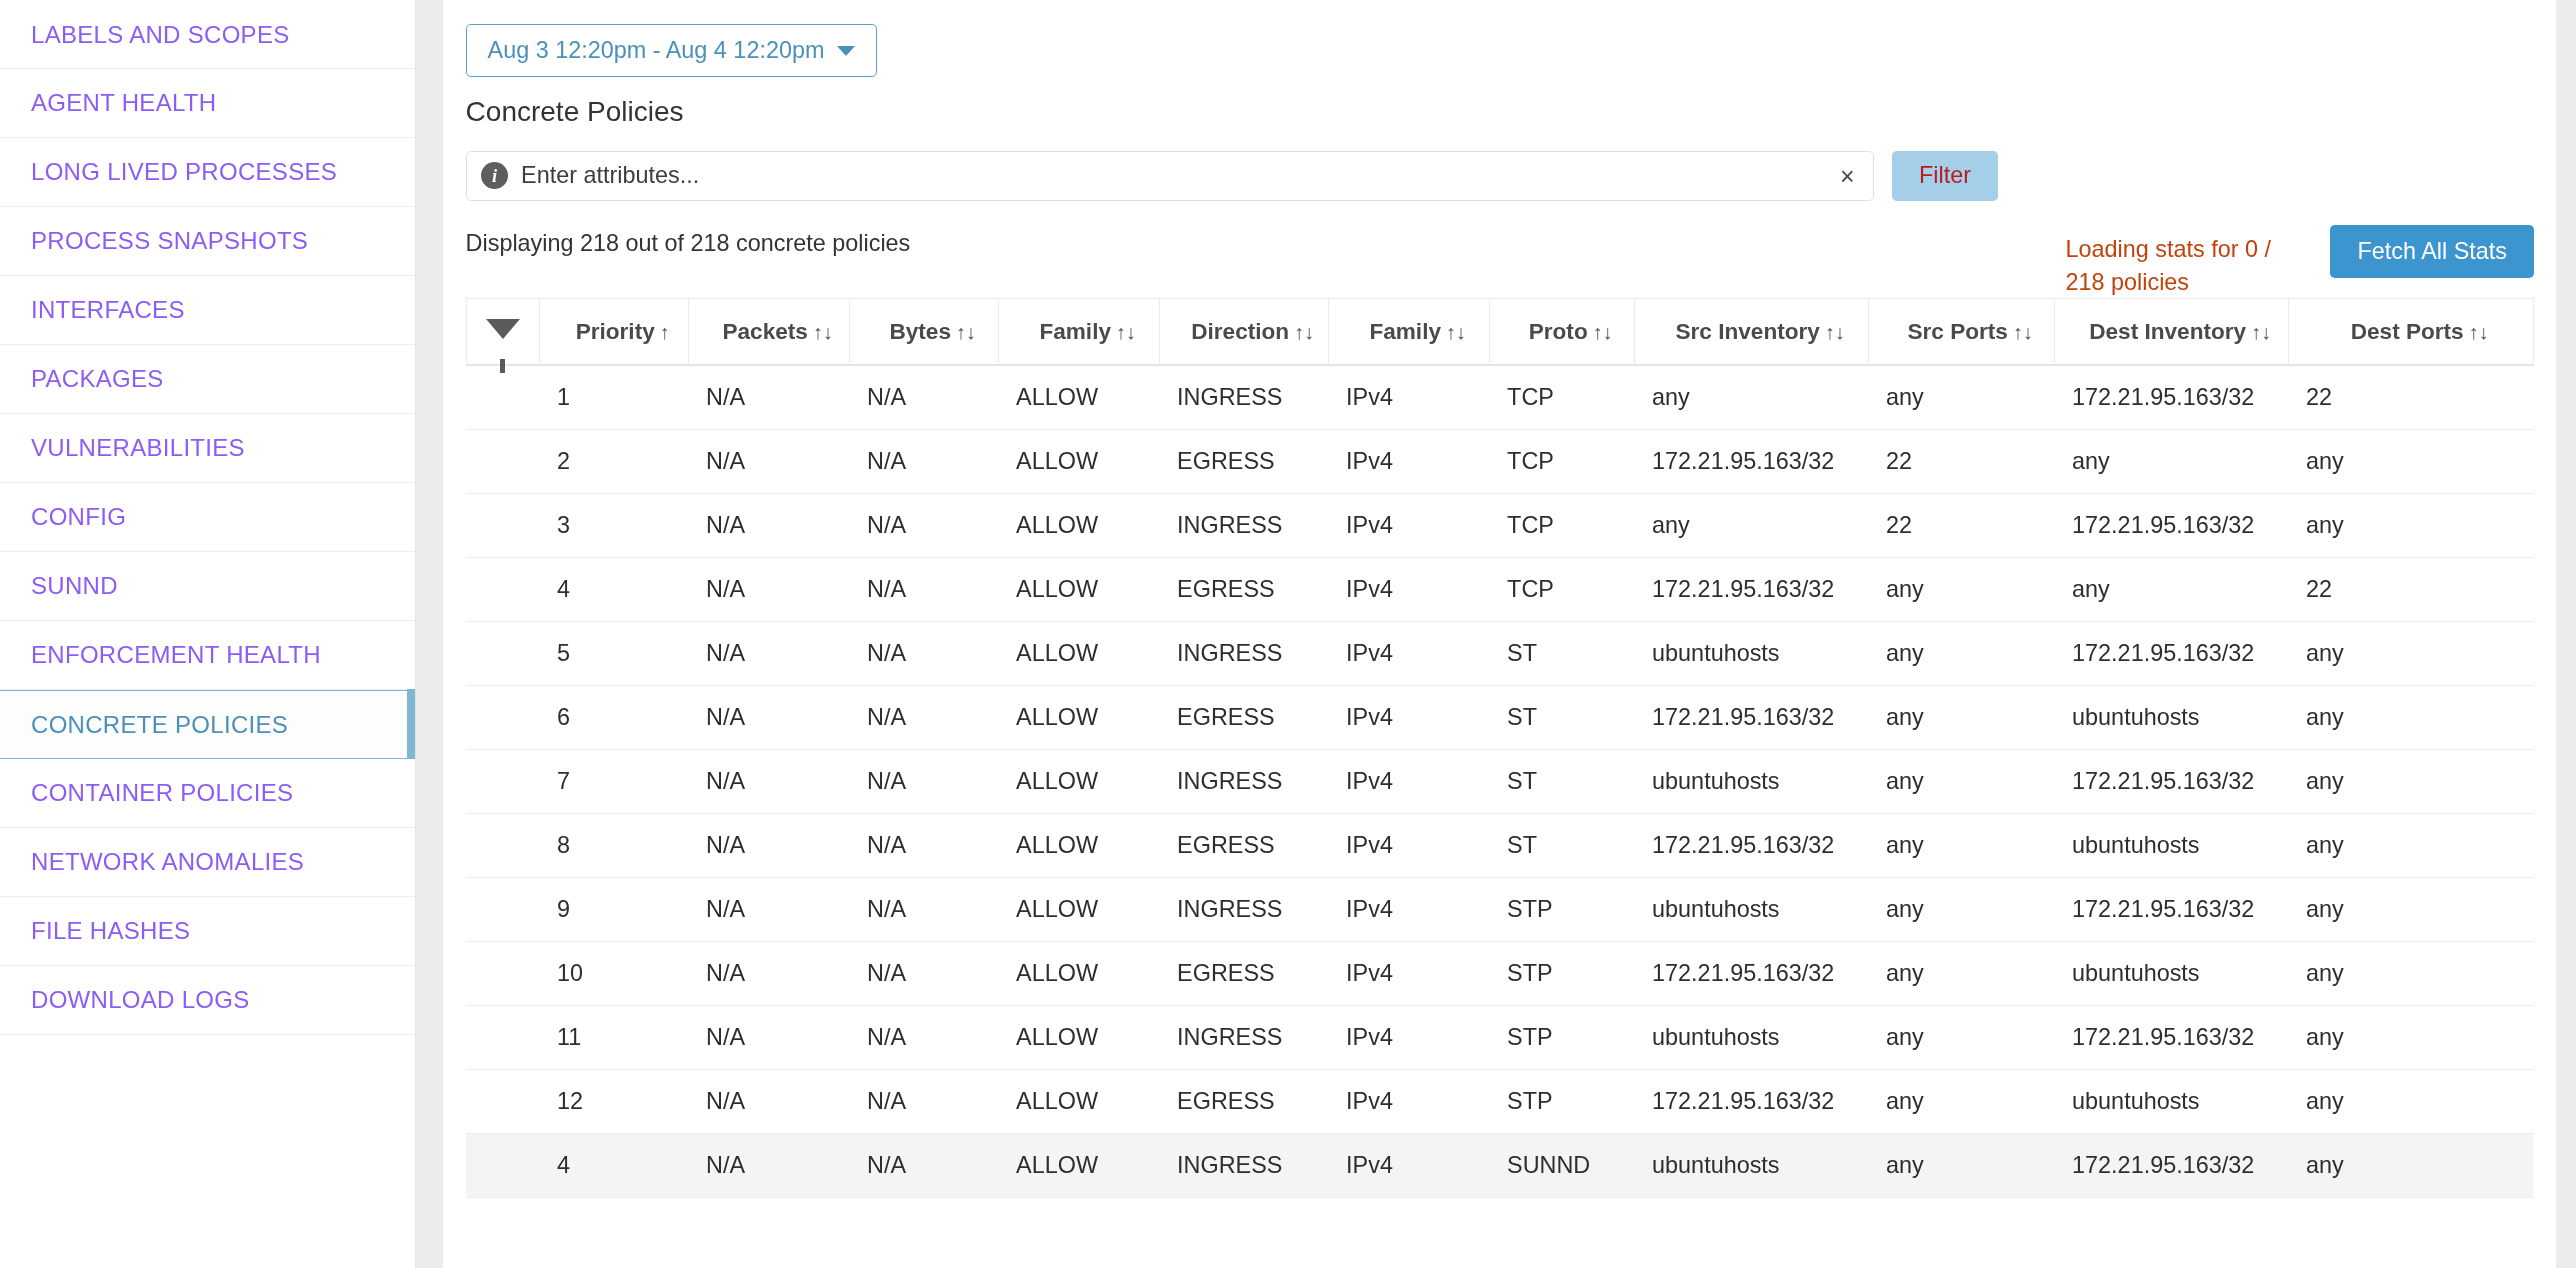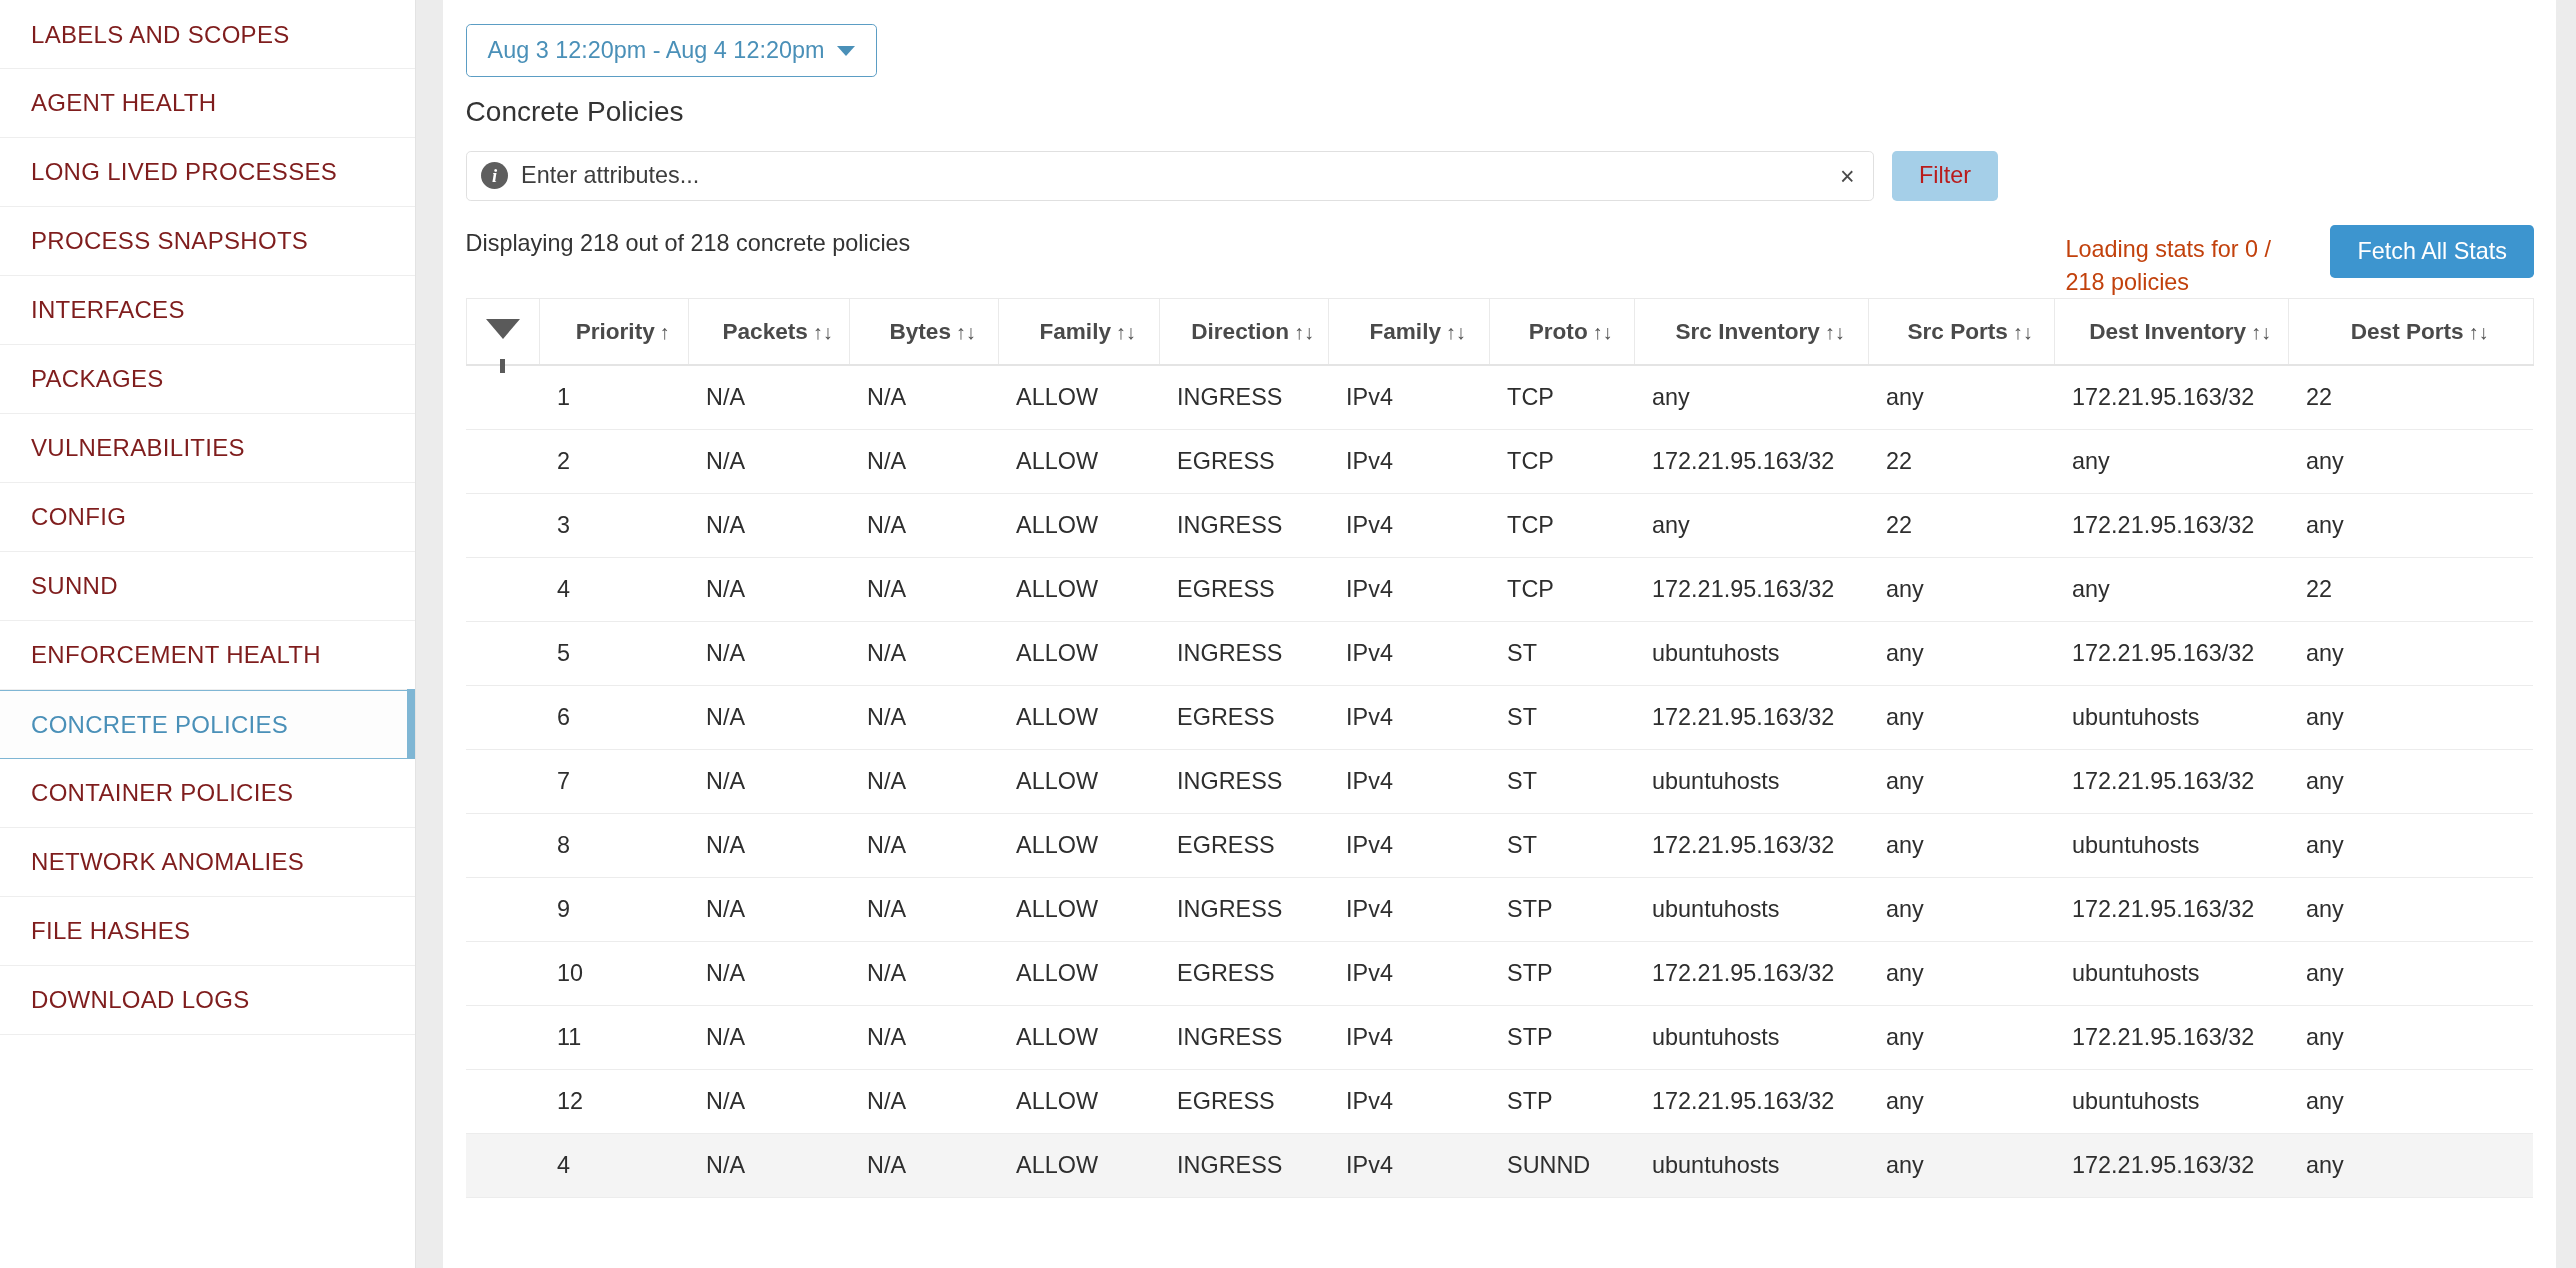--- a/index.html
+++ b/index.html
@@ -32,21 +32,21 @@
 
   .side-item {
     position: relative;
     height: 69px;
     display: flex;
     align-items: center;
     padding-left: 31px;
     border-bottom: 1.6px solid #eeeeee;
     font-size: 24px;
     letter-spacing: 0.3px;
-    color: #7f1d1d;
+    color: #8b5cf6;
     background: #ffffff;
     cursor: pointer;
   }
   .side-item:first-child { border-top: 1.6px solid #ffffff; }
 
   .side-item.active {
     color: #4a90b8;
     border-top: 1.6px solid #7fb6d4;
     border-bottom: 1.6px solid #7fb6d4;
     background: #fdfdfd;

